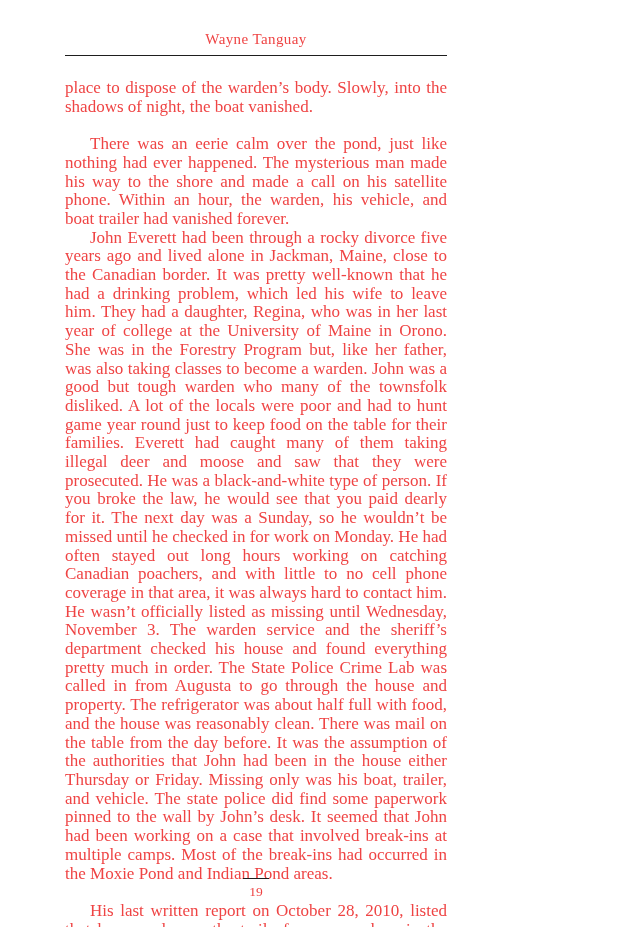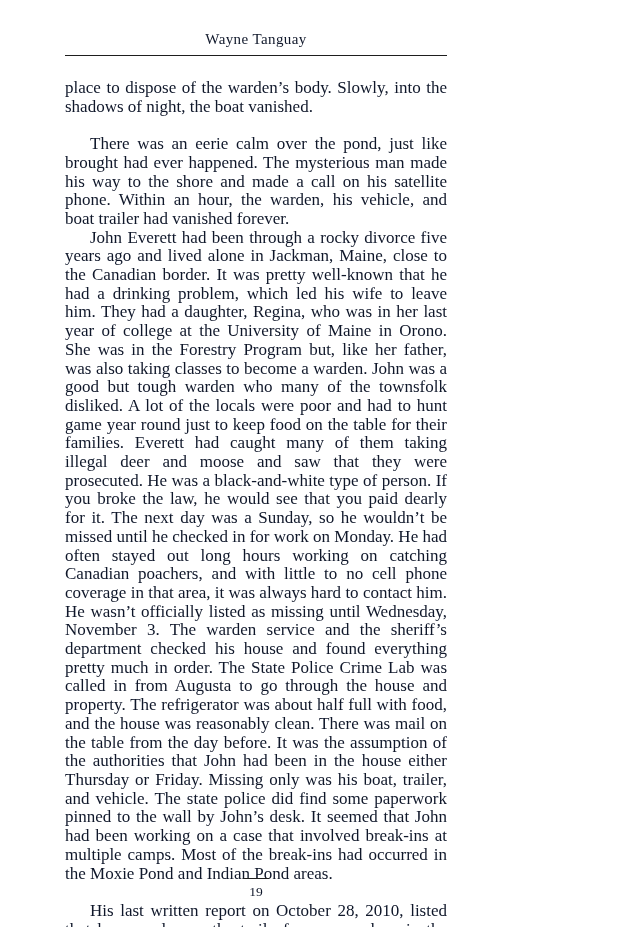--- a/index.html
+++ b/index.html
@@ -5,21 +5,21 @@
   html, body {
     margin: 0;
     padding: 0;
     background: #ffffff;
   }
   .page {
     position: relative;
     width: 512px;
     height: 927px;
     background: #ffffff;
-    color: #0f172a;
+    color: #ef4444;
     font-family: "Liberation Serif", "DejaVu Serif", serif;
     overflow: hidden;
     box-sizing: border-box;
   }
   .text-block {
     position: absolute;
     left: 65px;
     right: 65px;
     top: 0;
   }
@@ -67,21 +67,21 @@
   }
 </style>
 </head>
 <body>
 
 <div class="page">
   <div class="text-block">
     <div class="running-header">Wayne Tanguay</div>
     <div class="body-text" id="body-text">
         <p>place to dispose of the warden’s body. Slowly, into the shadows of night, the boat vanished.</p>
-        <p class="indent space-before">There was an eerie calm over the pond, just like brought had ever happened. The mysterious man made his way to the shore and made a call on his satellite phone. Within an hour, the warden, his vehicle, and boat trailer had vanished forever.</p>
+        <p class="indent space-before">There was an eerie calm over the pond, just like nothing had ever happened. The mysterious man made his way to the shore and made a call on his satellite phone. Within an hour, the warden, his vehicle, and boat trailer had vanished forever.</p>
         <p class="indent">John Everett had been through a rocky divorce five years ago and lived alone in Jackman, Maine, close to the Canadian border. It was pretty well-known that he had a drinking problem, which led his wife to leave him. They had a daughter, Regina, who was in her last year of college at the University of Maine in Orono. She was in the Forestry Program but, like her father, was also taking classes to become a warden. John was a good but tough warden who many of the townsfolk disliked. A lot of the locals were poor and had to hunt game year round just to keep food on the table for their families. Everett had caught many of them taking illegal deer and moose and saw that they were prosecuted. He was a black-and-white type of person. If you broke the law, he would see that you paid dearly for it. The next day was a Sunday, so he wouldn’t be missed until he checked in for work on Monday. He had often stayed out long hours working on catching Canadian poachers, and with little to no cell phone coverage in that area, it was always hard to contact him. He wasn’t officially listed as missing until Wednesday, November 3. The warden service and the sheriff’s department checked his house and found everything pretty much in order. The State Police Crime Lab was called in from Augusta to go through the house and property. The refrigerator was about half full with food, and the house was reasonably clean. There was mail on the table from the day before. It was the assumption of the authorities that John had been in the house either Thursday or Friday. Missing only was his boat, trailer, and vehicle. The state police did find some paperwork pinned to the wall by John’s desk. It seemed that John had been working on a case that involved break-ins at multiple camps. Most of the break-ins had occurred in the Moxie Pond and Indian Pond areas.</p>
         <p class="indent space-before">His last written report on October 28, 2010, listed that he was also on the trail of some poachers in the Parlin Pond area in addition to investigating some break-ins over by Moxie and Indian Ponds. Of course the warden service started a search-and-rescue mission of the entire area that lasted well in the weekend. They brought in underwater divers from the state and searched all of Parlin Pond. Moxie and Indian Ponds now had a thin layer of ice on the water, so they were unable to conduct a thorough search on them. They used sonar equipment in the ponds and heat imaging from the aircraft. There was</p>
       </div>
   </div>
   <div class="page-footer">
     <div class="footer-rule"></div>
     <div class="page-number">19</div>
   </div>
 </div>
 

